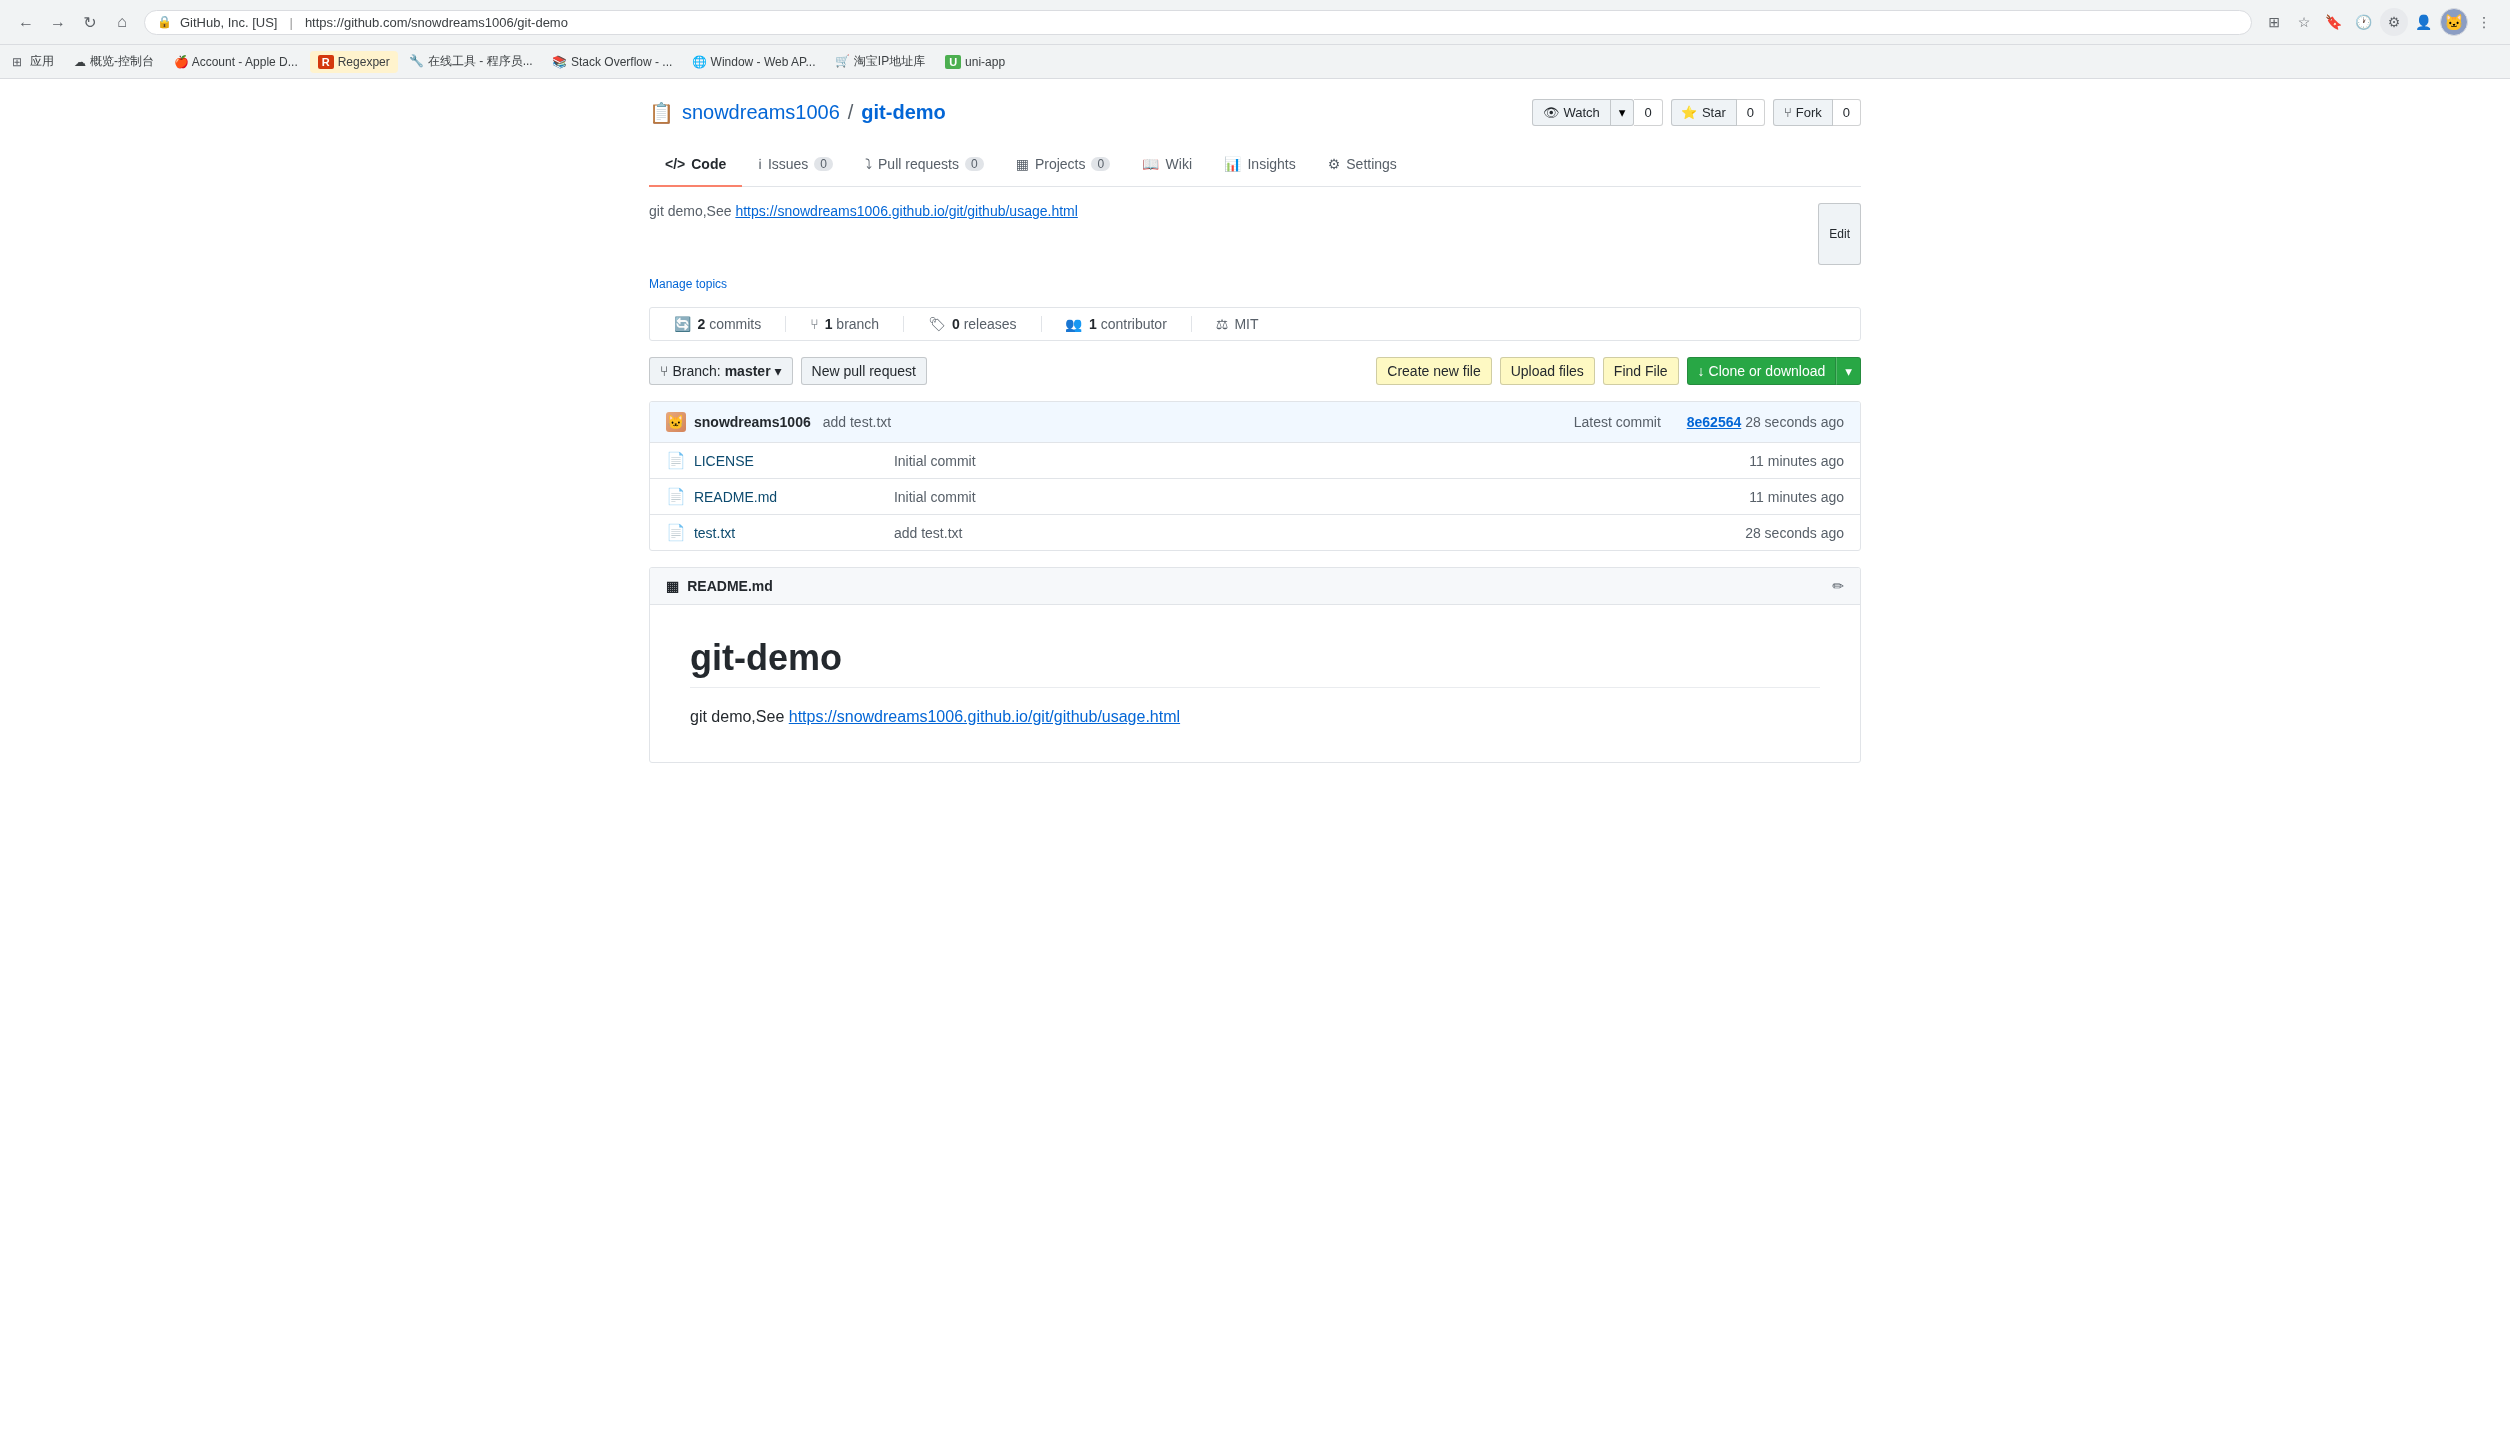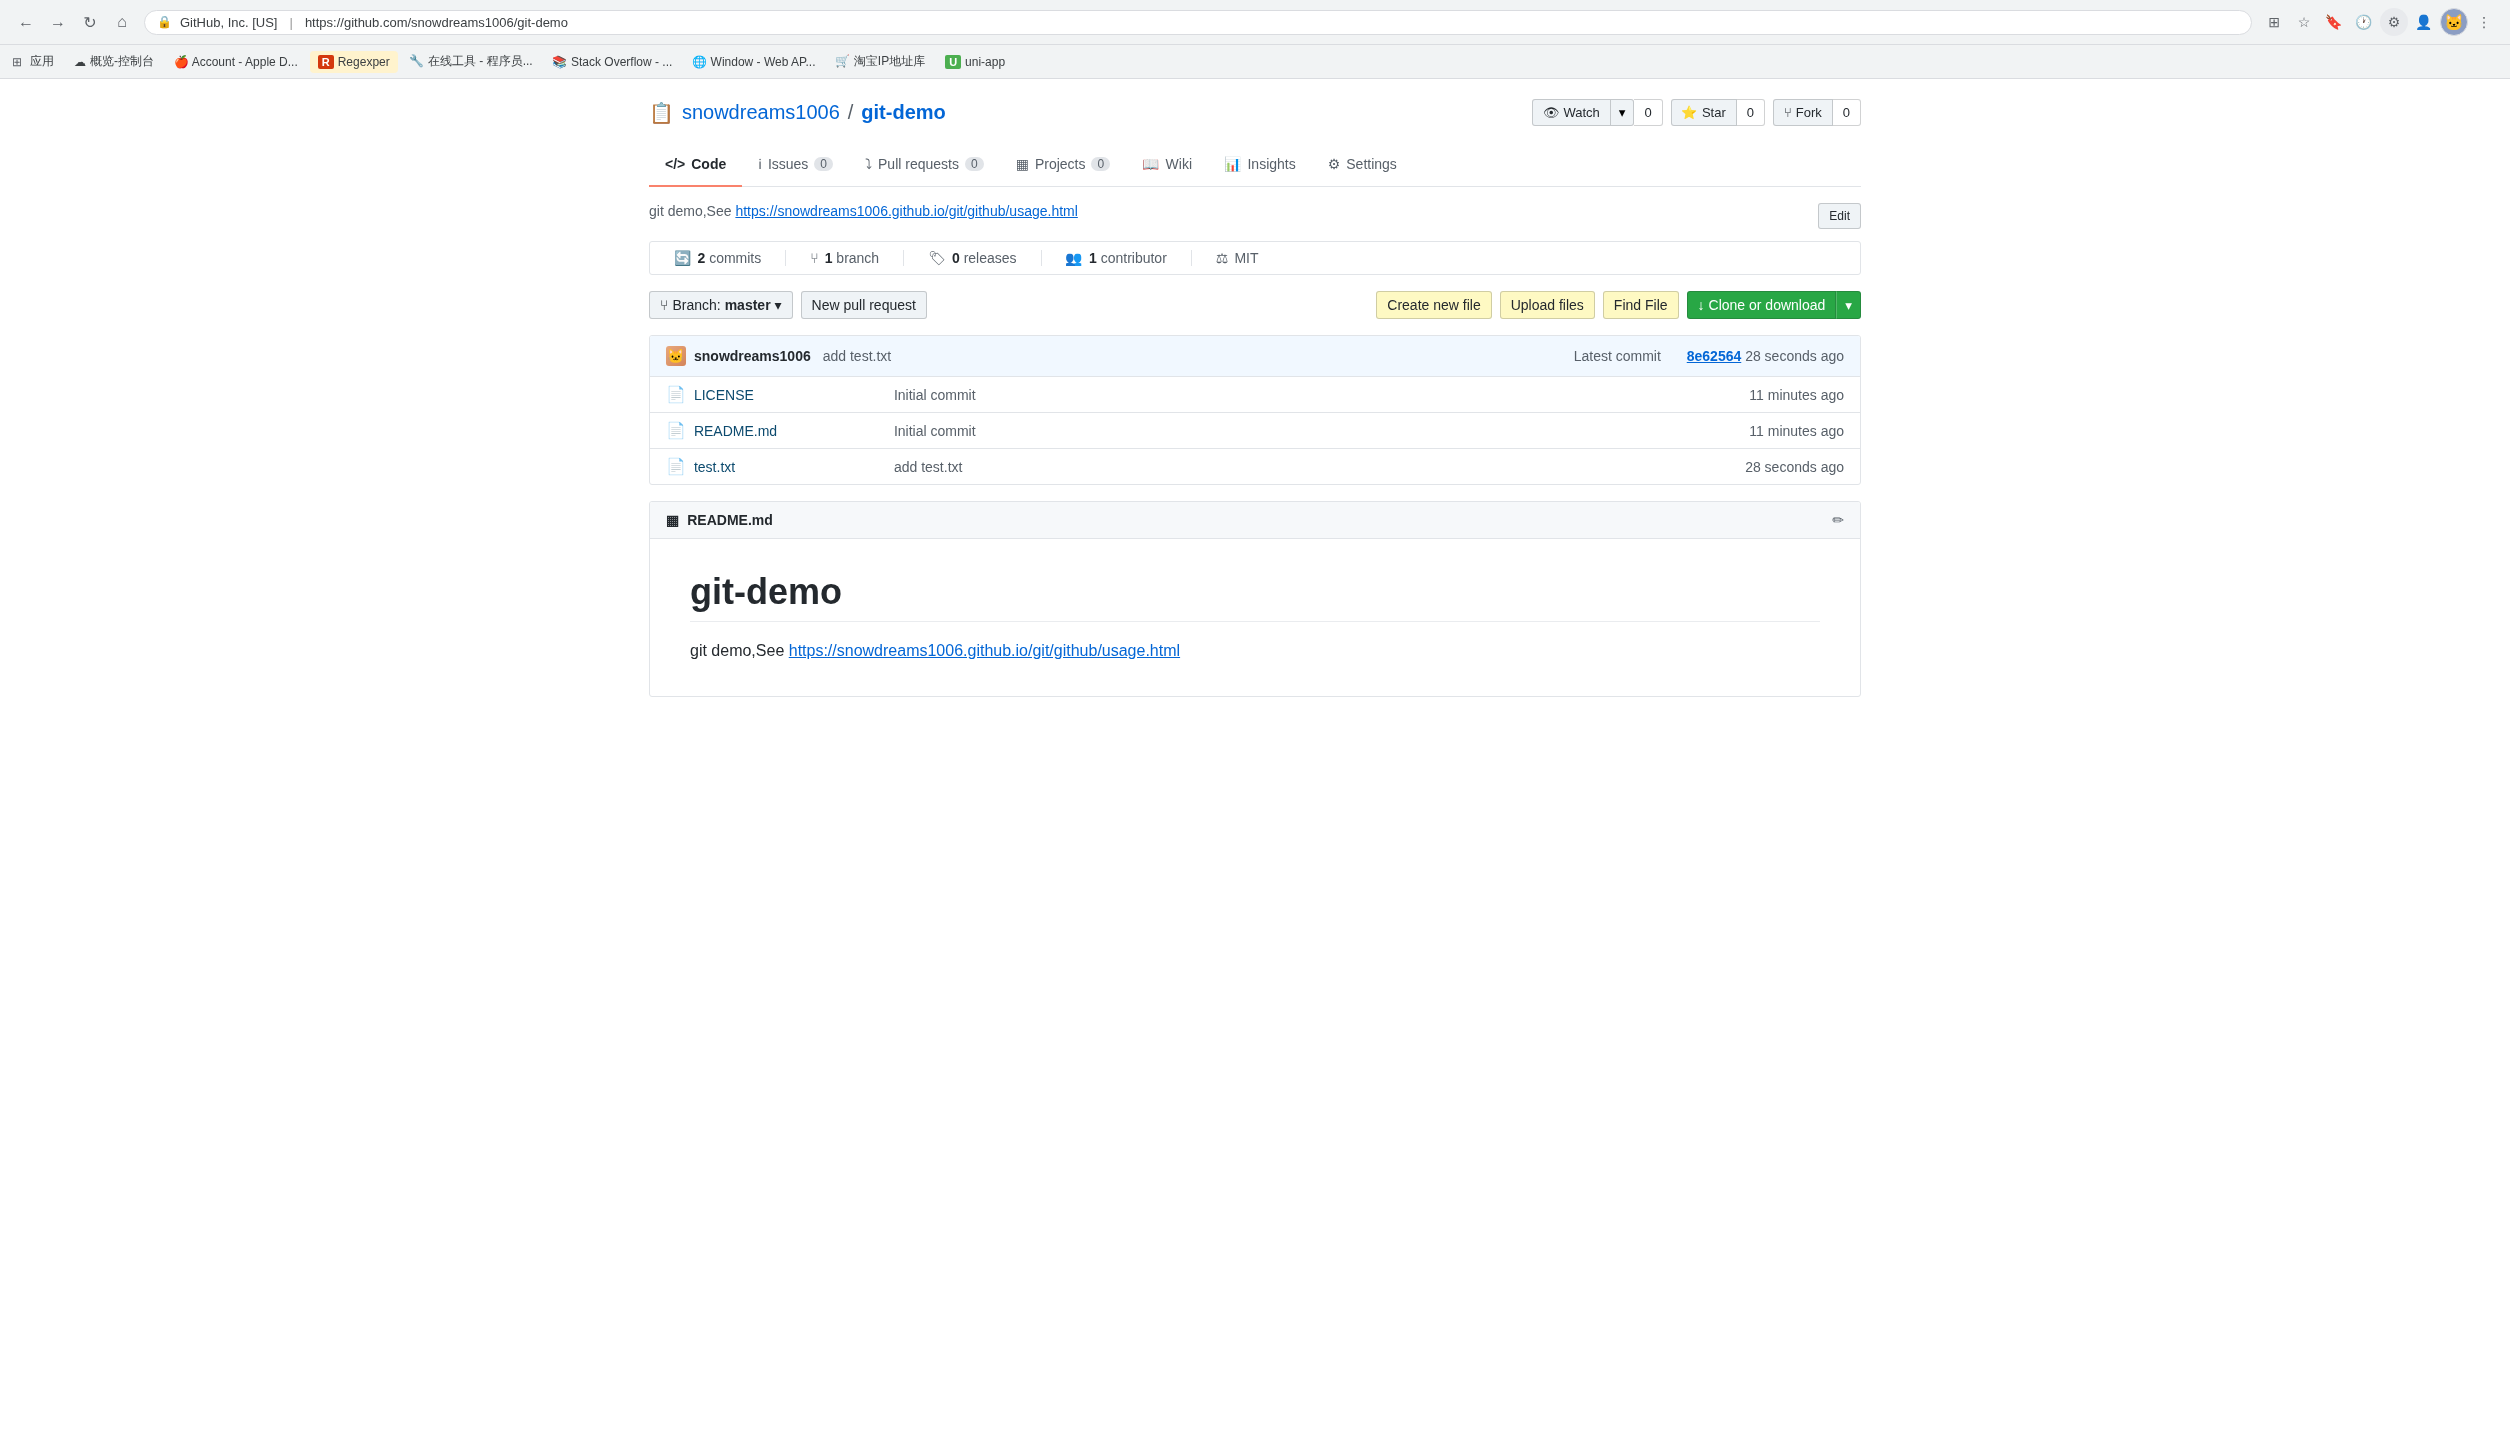--- a/index.html
+++ b/index.html
@@ -34,21 +34,21 @@
     
     .repo-nav { border-bottom: 1px solid #e1e4e8; margin-bottom: 16px; display: flex; }
     .nav-tab { display: flex; align-items: center; gap: 6px; padding: 12px 16px; font-size: 14px; color: #586069; cursor: pointer; border-bottom: 2px solid transparent; text-decoration: none; margin-bottom: -1px; }
     .nav-tab.active { color: #24292e; border-bottom: 2px solid #f9826c; font-weight: 600; }
     .nav-tab .badge { background: #e1e4e8; color: #586069; border-radius: 20px; padding: 0 6px; font-size: 12px; }
 
     
     .repo-description { display: flex; align-items: flex-start; justify-content: space-between; margin-bottom: 12px; }
     .repo-desc-text { font-size: 14px; color: #586069; }
     .repo-desc-text a { color: #0366d6; }
-    .edit-btn { padding: 5px 10px; font-size: 12px; color: #24292e; background: #eff3f6; border: 1px solid rgba(27,31,35,0.2); border-radius: 3px; cursor: pointer; }
+    .edit-btn { padding: 23px 10px; font-size: 12px; color: #24292e; background: #eff3f6; border: 1px solid rgba(27,31,35,0.2); border-radius: 3px; cursor: pointer; }
     .manage-topics { color: #0366d6; font-size: 12px; cursor: pointer; margin-bottom: 16px; display: block; text-decoration: none; }
 
     
     .stats-bar { display: flex; align-items: center; border: 1px solid #e1e4e8; border-radius: 3px; padding: 8px 0; margin-bottom: 16px; }
     .stat-item { display: flex; align-items: center; gap: 6px; padding: 0 24px; font-size: 14px; color: #586069; cursor: pointer; border-right: 1px solid #e1e4e8; text-decoration: none; }
     .stat-item:last-child { border-right: none; }
     .stat-item strong { color: #24292e; }
 
     
     .repo-toolbar { display: flex; align-items: center; justify-content: space-between; margin-bottom: 0; }
@@ -207,20 +207,21 @@
       <span>Settings</span>
     </a>
   </div>
 
   <div class="repo-description">
     <div class="repo-desc-text">
       <span>git demo,See </span><a href="#">https://snowdreams1006.github.io/git/github/usage.html</a>
     </div>
     <button class="edit-btn">Edit</button>
   </div>
+  <a class="manage-topics" href="#">Manage topics</a>
 
   <div class="stats-bar">
     <a class="stat-item" href="#">
       <span>🔄</span>
       <span><strong>2</strong> <span>commits</span></span>
     </a>
     <a class="stat-item" href="#">
       <span>⑂</span>
       <span><strong>1</strong> <span>branch</span></span>
     </a>

